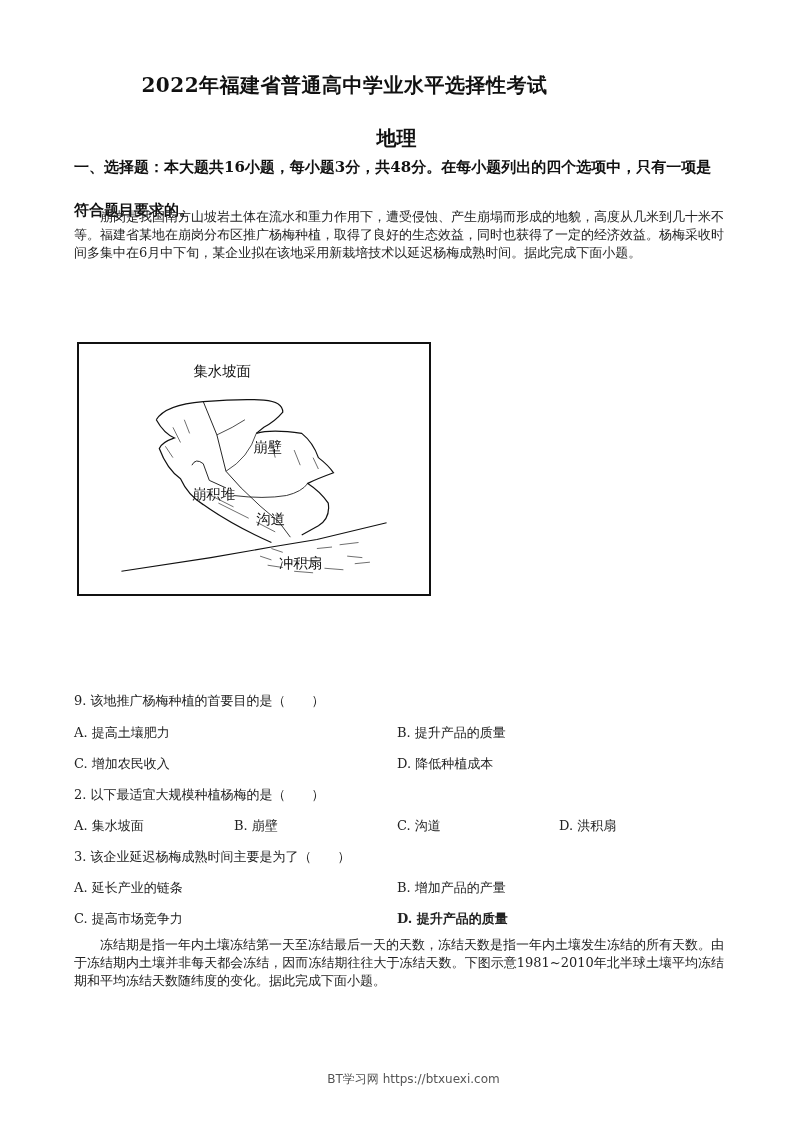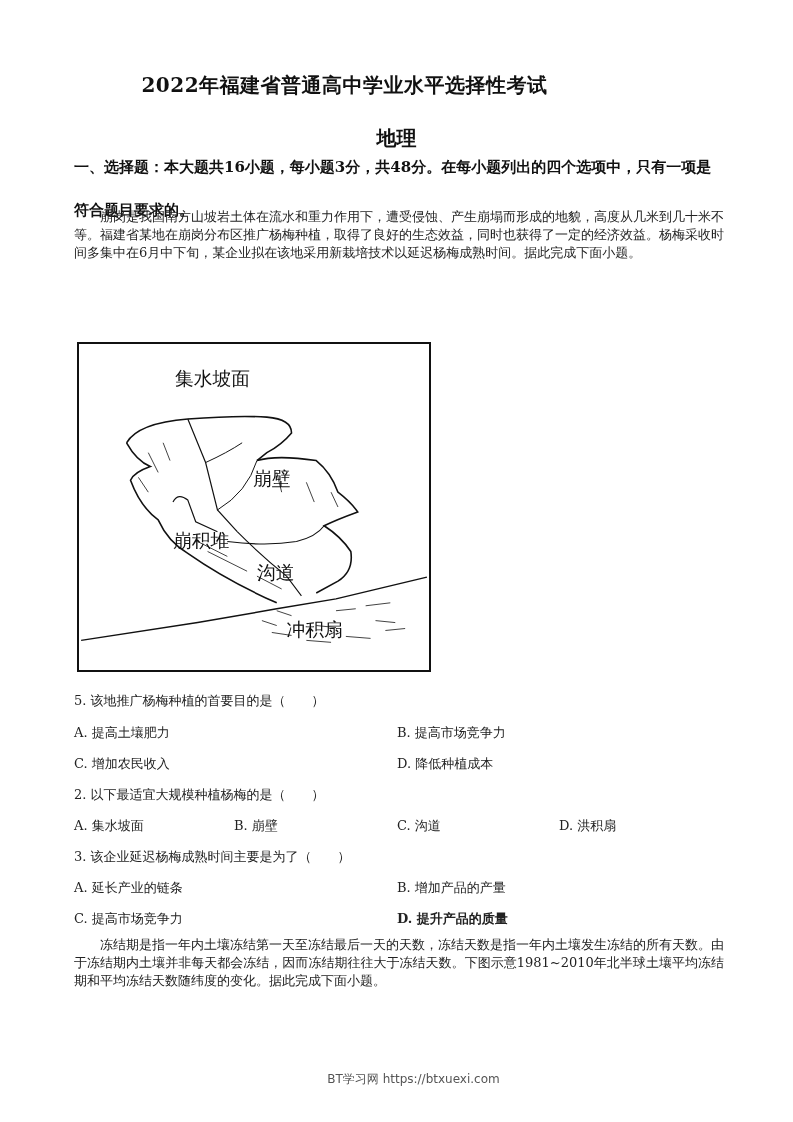--- a/index.html
+++ b/index.html
@@ -3,21 +3,21 @@
 <meta charset="utf-8">
 <style>
   html, body { margin:0; padding:0; background:#fff; }
   body { width:793px; height:1122px; position:relative; overflow:hidden;
          font-family:"DejaVu Serif","Liberation Serif",serif; color:#111; }
   .abs { position:absolute; }
   .title { left:0; width:689px; text-align:center; font-weight:bold; font-size:20px; top:72px; letter-spacing:0.5px; }
   .subject { left:0; width:793px; text-align:center; font-weight:bold; font-size:20px; top:113px;margin-top:12px; }
   .section { left:74px; width:650px; font-weight:bold; font-size:15px; line-height:43px; top:146px; }
   .para { left:74px; width:650px; font-size:13px; line-height:18px; text-indent:2em; text-align:justify; color:#222; }
-  .fig { left:77px; top:342px; width:354px; height:330px; border:2px solid #111; box-sizing:border-box; background:#fff; }
+  .fig { left:77px; top:342px; width:354px; height:254px; border:2px solid #111; box-sizing:border-box; background:#fff; }
   .fig svg { width:100%; height:100%; display:block; }
   .fig-label { font-family:"DejaVu Serif",serif; font-size:19px; fill:#111; }
   .q { left:74px; font-size:13px; color:#222; }
   .opt { font-size:13px; color:#222; }
   .footer { left:0; width:793px; text-align:center; top:1071px; font-family:"DejaVu Sans","Liberation Sans",sans-serif; font-size:12px; color:#555;margin-left:17px; }
 </style>
 </head>
 <body>
 
 <div class="abs title">2022年福建省普通高中学业水平选择性考试</div>
@@ -70,23 +70,23 @@
         <line x1="240" y1="285" x2="260" y2="287"></line>
     </g>
     <text class="fig-label" x="97" y="42">集水坡面</text>
     <text class="fig-label" x="176" y="143">崩壁</text>
     <text class="fig-label" x="95" y="205">崩积堆</text>
     <text class="fig-label" x="180" y="238">沟道</text>
     <text class="fig-label" x="210" y="296">冲积扇</text>
   </svg>
 </div>
 
-<div class="abs q" style="top:692px;">5. 该地推广杨梅种植的首要目的是（　　）</div>
+<div class="abs q" style="top:692px;">9. 该地推广杨梅种植的首要目的是（　　）</div>
 <div class="abs opt" style="left:74px;top:724px;">A. 提高土壤肥力</div>
-<div class="abs opt" style="left:397px;top:724px;">B. 提高市场竞争力</div>
+<div class="abs opt" style="left:397px;top:724px;">B. 提升产品的质量</div>
 <div class="abs opt" style="left:74px;top:755px;">C. 增加农民收入</div>
 <div class="abs opt" style="left:397px;top:755px;">D. 降低种植成本</div>
 
 <div class="abs q" style="top:786px;">2. 以下最适宜大规模种植杨梅的是（　　）</div>
 <div class="abs opt" style="left:74px;top:817px;">A. 集水坡面</div>
 <div class="abs opt" style="left:234px;top:817px;">B. 崩壁</div>
 <div class="abs opt" style="left:397px;top:817px;">C. 沟道</div>
 <div class="abs opt" style="left:559px;top:817px;">D. 洪积扇</div>
 
 <div class="abs q" style="top:848px;">3. 该企业延迟杨梅成熟时间主要是为了（　　）</div>

